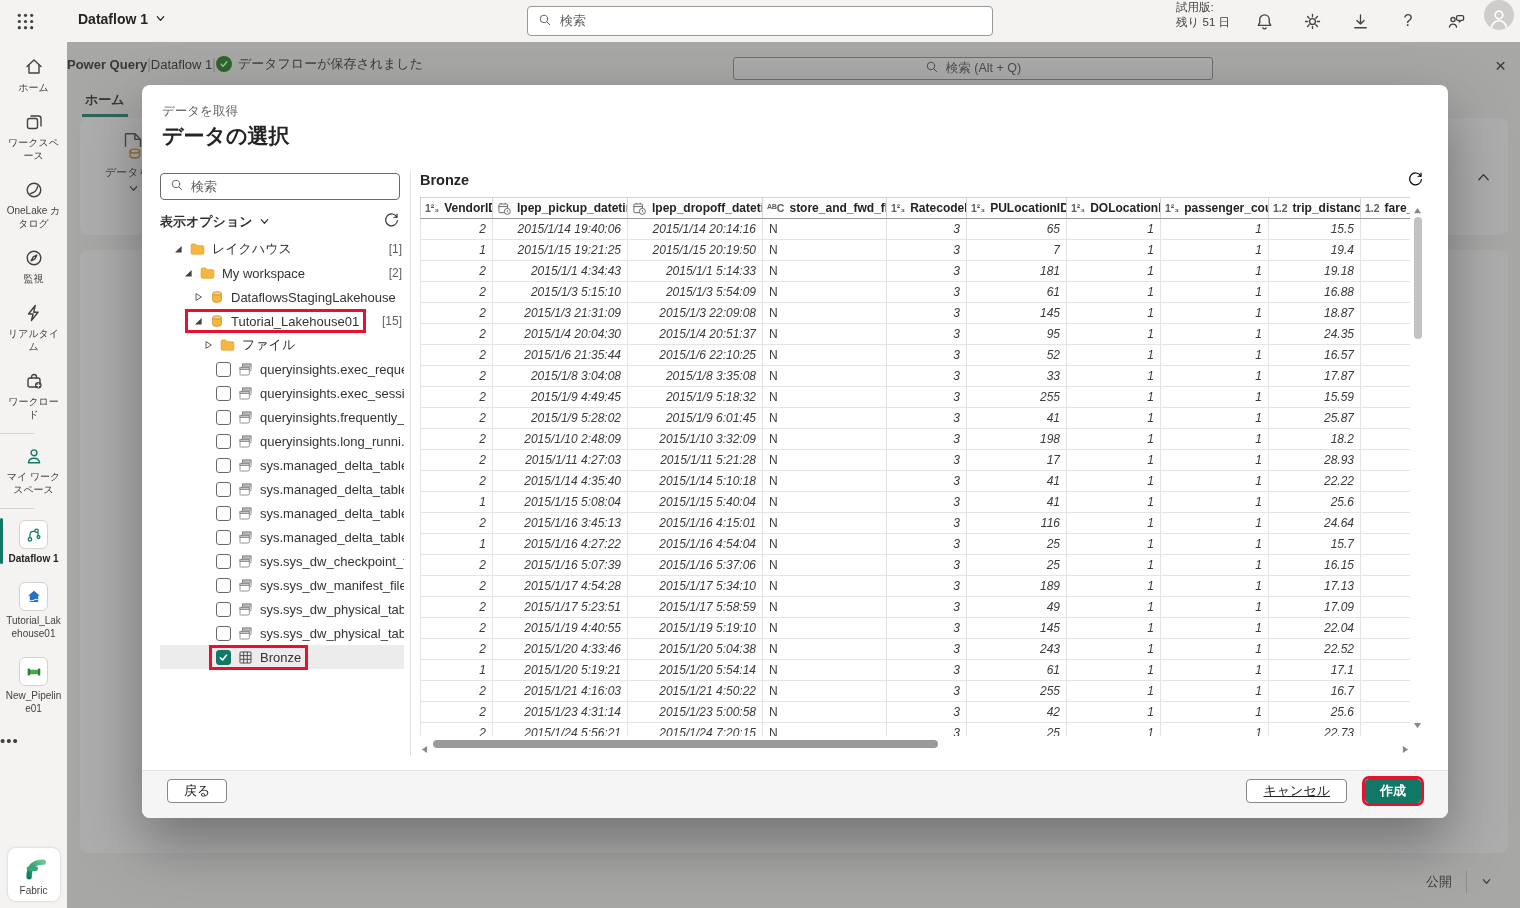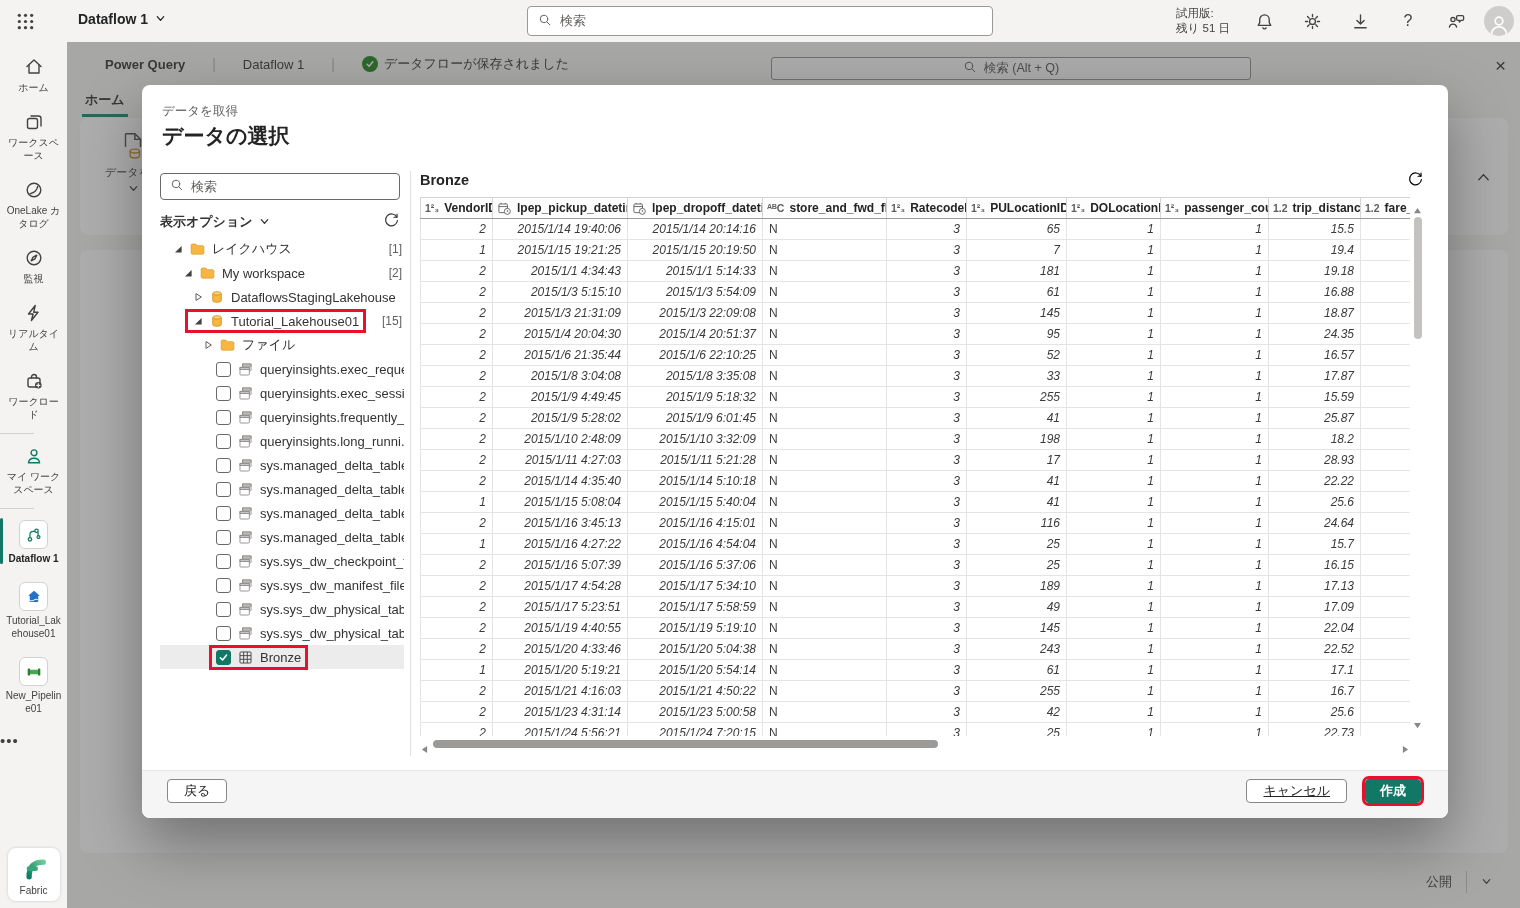--- a/index.html
+++ b/index.html
@@ -7,21 +7,21 @@
     font-family:"Liberation Sans","DejaVu Sans",sans-serif; position:relative; }
 
   
   .topbar { position:absolute; left:0; top:0; width:1520px; height:42px; background:#f4f3f2; z-index:30; }
   .waffle { position:absolute; left:16px; top:12px; width:20px; height:20px; color:#424242; cursor:pointer; }
   .app-title { position:absolute; left:78px; top:11px; display:flex; align-items:center; gap:7px;
     font-size:14px; font-weight:600; color:#242424; cursor:pointer; }
   .global-search { position:absolute; left:527px; top:6px; width:466px; height:30px; background:#fff;
     border:1px solid #9b9895; border-radius:4px; display:flex; align-items:center; gap:8px;
     padding:0 10px; font-size:13px; color:#605e5c; }
-  .topbar-right { position:absolute; right:6px; top:0; height:42px; display:flex; align-items:center; }
+  .topbar-right { position:absolute; right:6px; top:0; height:42px; display:flex; align-items:flex-start; }
   .trial { font-size:11.5px; color:#424242; line-height:1.3; margin-right:10px; white-space:nowrap; }
   .tb-ico { width:48px; height:42px; display:flex; align-items:center; justify-content:center; color:#424242; cursor:pointer; }
   .help-glyph { font-size:16px; color:#424242; }
   .avatar { width:30px; height:30px; border-radius:50%; background:#cfcdcb; display:flex; align-items:flex-end;
     justify-content:center; overflow:hidden; margin-left:4px; cursor:pointer; }
 
   
   .navrail { position:absolute; left:0; top:42px; width:67px; bottom:0; background:#f4f3f2; z-index:30;
     display:flex; flex-direction:column; align-items:center; padding-top:6px; }
   .nav-item { width:67px; display:flex; flex-direction:column; align-items:center; gap:3px;
@@ -36,21 +36,21 @@
   .nav-divider { width:34px; height:1px; background:#d4d2d0; margin:3px 0; }
   .nav-more { font-size:15px; color:#424242; letter-spacing:1px; padding:8px 0; cursor:pointer; }
   .fabric-card { margin-top:auto; margin-bottom:7px; width:52px; height:53px; background:#fff; border-radius:8px;
     box-shadow:0 0 3px rgba(0,0,0,.18); display:flex; flex-direction:column; align-items:center;
     justify-content:center; gap:1px; cursor:pointer; }
   .fabric-label { font-size:10px; color:#424242; }
 
   
   .content { position:absolute; left:67px; top:42px; right:0; bottom:0; background:#f4f3f2; }
   .pq-strip { position:absolute; left:0; top:5px; right:0; height:34px; display:flex; align-items:center;
-    font-size:13px; color:#242424; gap:27px;margin-left:38px; }
+    font-size:13px; color:#242424; gap:0; }
   .pq-brand { font-weight:700; }
   .pq-sep { color:#b5b3b1; font-size:14px; }
   .saved-badge { display:flex; align-items:center; gap:6px; }
   .check-circle { width:16px; height:16px; border-radius:50%; background:#0f7b0f;
     display:flex; align-items:center; justify-content:center; }
   .pq-search { position:absolute; left:666px; top:10px; width:480px; height:23px; border:1px solid #8a8886;
     border-radius:3px; background:rgba(255,255,255,.5); display:flex; align-items:center; justify-content:center;
     gap:7px; font-size:12.5px; color:#4a4a4a; }
   .pq-close { position:absolute; right:14px; top:9px; font-size:19px; color:#242424; line-height:1; cursor:pointer; }
   .ribbon-tab { position:absolute; left:15px; top:49px; font-size:13px; font-weight:700; color:#242424;

